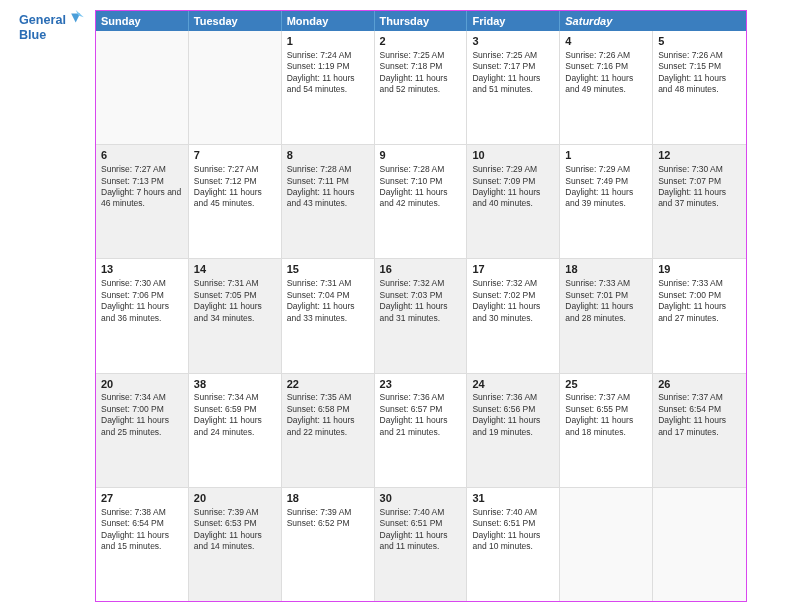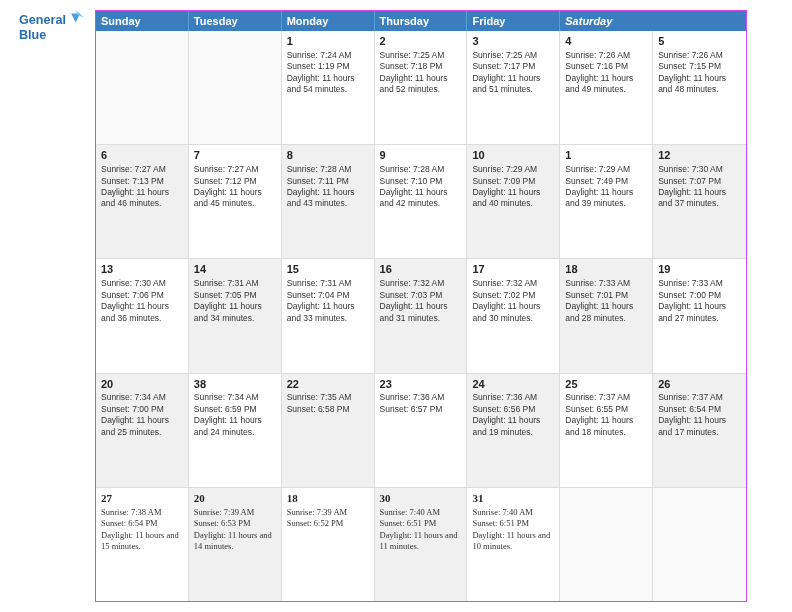--- a/index.html
+++ b/index.html
@@ -69,21 +69,21 @@
       flex: 1;
       display: flex;
       flex-direction: column;
     }
     .cal-row {
       display: grid;
       grid-template-columns: repeat(7, 1fr);
       flex: 1;
       border-bottom: 1px solid #ddd;
     }
-    .cal-row:last-child { border-bottom: none; font-family: Liberation Serif, serif; }
+    .cal-row:last-child { border-bottom: none; }
     .cal-cell {
       border-right: 1px solid #ddd;
       padding: 3px 5px;
       font-size: 9px;
       color: #333;
       line-height: 1.35;
       background: #fff;
     }
     .cal-cell:last-child { border-right: none; }
     .cal-cell.empty { background: #f9f9f9; }
@@ -161,21 +161,21 @@
             <div class="cell-text">Sunrise: 7:26 AM</div>
             <div class="cell-text">Sunset: 7:15 PM</div>
             <div class="cell-text">Daylight: 11 hours and 48 minutes.</div>
           </div>
         </div>
         <div class="cal-row">
           <div class="cal-cell shaded">
             <span class="day-num">6</span>
             <div class="cell-text">Sunrise: 7:27 AM</div>
             <div class="cell-text">Sunset: 7:13 PM</div>
-            <div class="cell-text">Daylight: 11 hours and 46 minutes.</div>
+            <div class="cell-text">Daylight: 7 hours and 46 minutes.</div>
           </div>
           <div class="cal-cell">
             <span class="day-num">7</span>
             <div class="cell-text">Sunrise: 7:27 AM</div>
             <div class="cell-text">Sunset: 7:12 PM</div>
             <div class="cell-text">Daylight: 11 hours and 45 minutes.</div>
           </div>
           <div class="cal-cell shaded">
             <span class="day-num">8</span>
             <div class="cell-text">Sunrise: 7:28 AM</div>
@@ -261,25 +261,27 @@
           <div class="cal-cell">
             <span class="day-num">38</span>
             <div class="cell-text">Sunrise: 7:34 AM</div>
             <div class="cell-text">Sunset: 6:59 PM</div>
             <div class="cell-text">Daylight: 11 hours and 24 minutes.</div>
           </div>
           <div class="cal-cell shaded">
             <span class="day-num">22</span>
             <div class="cell-text">Sunrise: 7:35 AM</div>
             <div class="cell-text">Sunset: 6:58 PM</div>
+            <div class="cell-text">Daylight: 11 hours and 22 minutes.</div>
           </div>
           <div class="cal-cell">
             <span class="day-num">23</span>
             <div class="cell-text">Sunrise: 7:36 AM</div>
             <div class="cell-text">Sunset: 6:57 PM</div>
+            <div class="cell-text">Daylight: 11 hours and 21 minutes.</div>
           </div>
           <div class="cal-cell shaded">
             <span class="day-num">24</span>
             <div class="cell-text">Sunrise: 7:36 AM</div>
             <div class="cell-text">Sunset: 6:56 PM</div>
             <div class="cell-text">Daylight: 11 hours and 19 minutes.</div>
           </div>
           <div class="cal-cell">
             <span class="day-num">25</span>
             <div class="cell-text">Sunrise: 7:37 AM</div>

